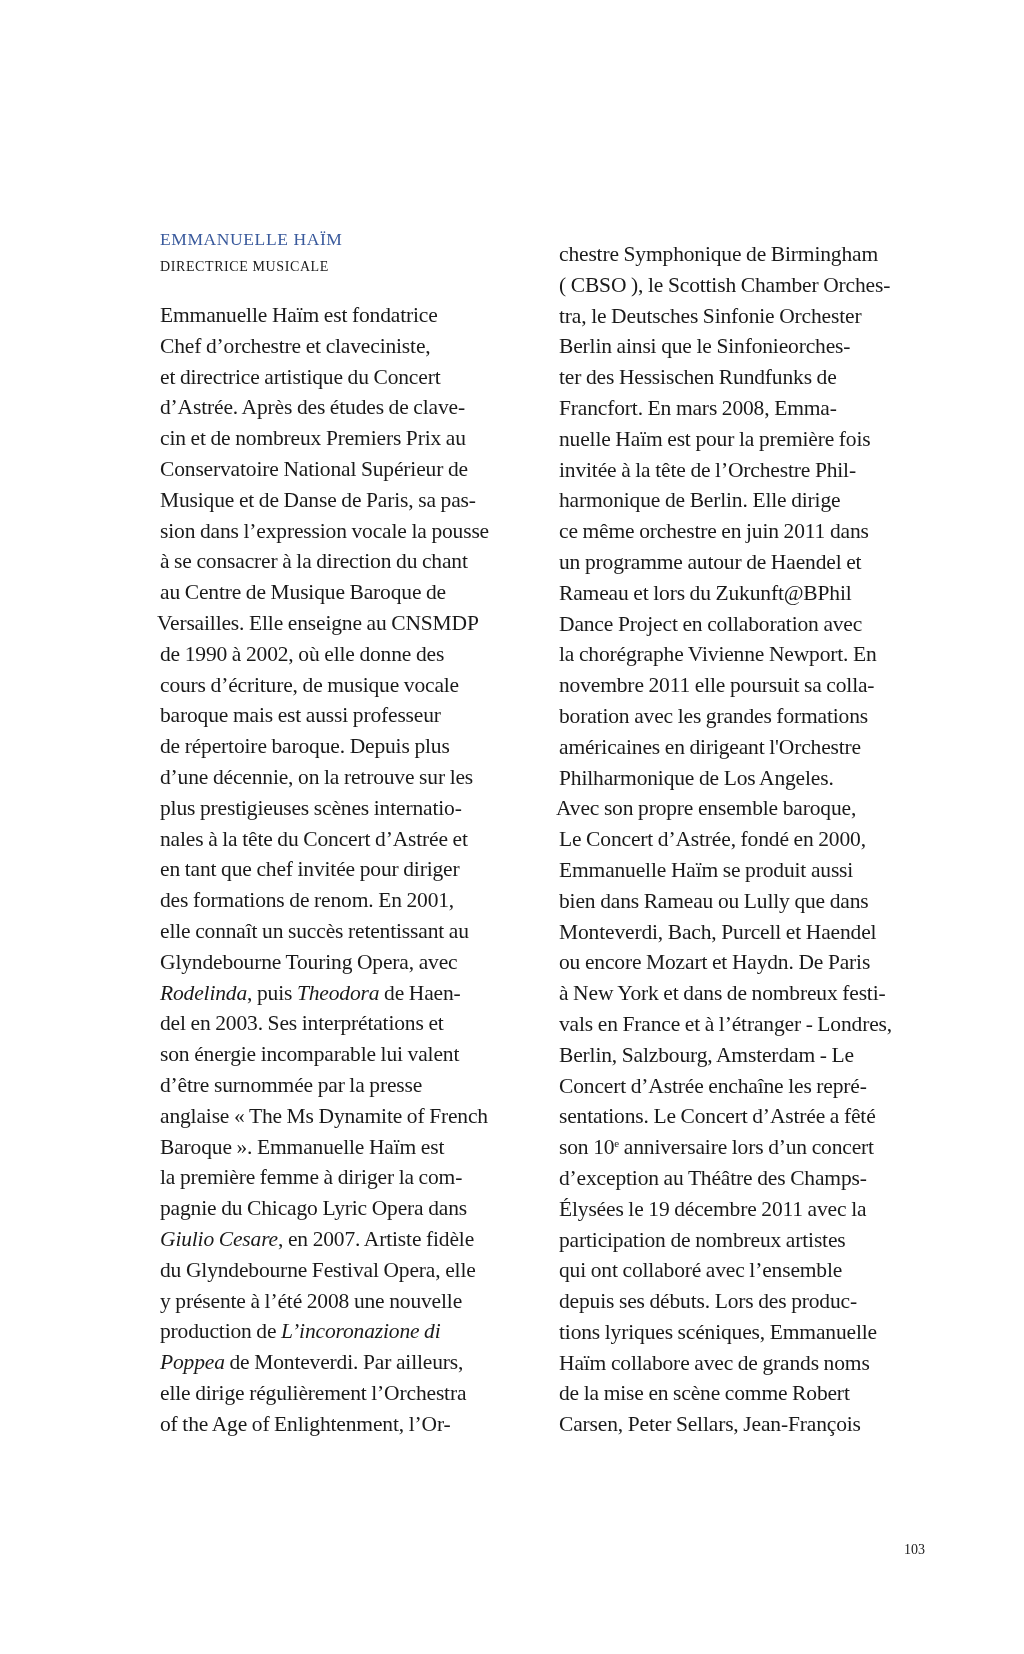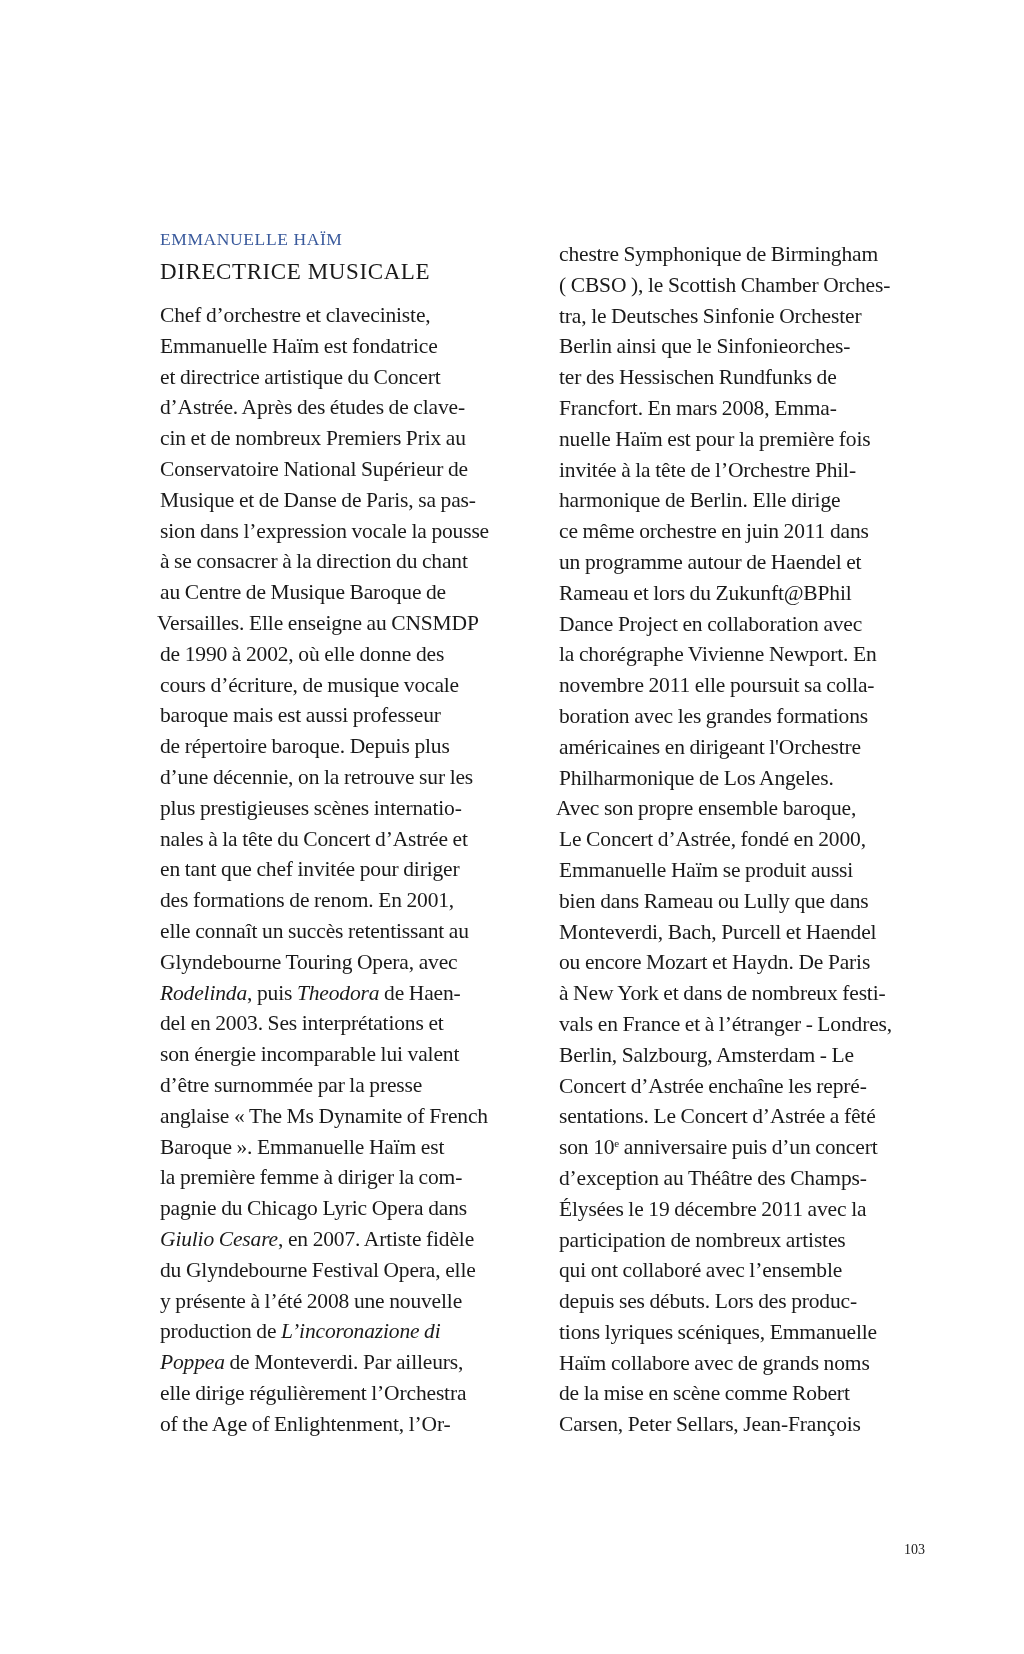--- a/index.html
+++ b/index.html
@@ -41,21 +41,21 @@
       position: absolute;
       left: 160px; top: 229px;
       font-size: 17.5px;
       letter-spacing: 0.6px;
       color: #3a5a9c;
       white-space: nowrap;
     }
     .header-role {
       position: absolute;
       left: 160px; top: 259px;
-      font-size: 23px;
+      font-size: 14px;
       letter-spacing: 0.6px;
       color: #1a1a1a;
       white-space: nowrap;
     }
     .folio {
       position: absolute;
       left: 904px; top: 1542px;
       font-size: 14px;
       color: #1a1a1a;
     }
@@ -63,22 +63,22 @@
   </style>
 </head>
 <body>
 
 <div class="page">
 
   <div class="header-name">EMMANUELLE HAÏM</div>
   <div class="header-role">DIRECTRICE MUSICALE</div>
 
   <div class="col col-left">
+    <span class="line">Emmanuelle Haïm est fondatrice</span>
     <span class="line">Chef d’orchestre et claveciniste,</span>
-    <span class="line">Emmanuelle Haïm est fondatrice</span>
     <span class="line">et directrice artistique du Concert</span>
     <span class="line">d’Astrée. Après des études de clave-</span>
     <span class="line">cin et de nombreux Premiers Prix au</span>
     <span class="line">Conservatoire National Supérieur de</span>
     <span class="line">Musique et de Danse de Paris, sa pas-</span>
     <span class="line">sion dans l’expression vocale la pousse</span>
     <span class="line">à se consacrer à la direction du chant</span>
     <span class="line">au Centre de Musique Baroque de</span>
     <span class="line indent-neg">Versailles. Elle enseigne au CNSMDP</span>
     <span class="line">de 1990 à 2002, où elle donne des</span>
@@ -132,21 +132,21 @@
     <span class="line">Le Concert d’Astrée, fondé en 2000,</span>
     <span class="line">Emmanuelle Haïm se produit aussi</span>
     <span class="line">bien dans Rameau ou Lully que dans</span>
     <span class="line">Monteverdi, Bach, Purcell et Haendel</span>
     <span class="line">ou encore Mozart et Haydn. De Paris</span>
     <span class="line">à New York et dans de nombreux festi-</span>
     <span class="line">vals en France et à l’étranger - Londres,</span>
     <span class="line">Berlin, Salzbourg, Amsterdam - Le</span>
     <span class="line">Concert d’Astrée enchaîne les repré-</span>
     <span class="line">sentations. Le Concert d’Astrée a fêté</span>
-    <span class="line"><span>son 10</span><sup class="ord">e</sup><span> anniversaire puis d’un concert</span></span>
+    <span class="line"><span>son 10</span><sup class="ord">e</sup><span> anniversaire lors d’un concert</span></span>
     <span class="line">d’exception au Théâtre des Champs-</span>
     <span class="line">Élysées le 19 décembre 2011 avec la</span>
     <span class="line">participation de nombreux artistes</span>
     <span class="line">qui ont collaboré avec l’ensemble</span>
     <span class="line">depuis ses débuts. Lors des produc-</span>
     <span class="line">tions lyriques scéniques, Emmanuelle</span>
     <span class="line">Haïm collabore avec de grands noms</span>
     <span class="line">de la mise en scène comme Robert</span>
     <span class="line">Carsen, Peter Sellars, Jean-François</span>
   </div>

